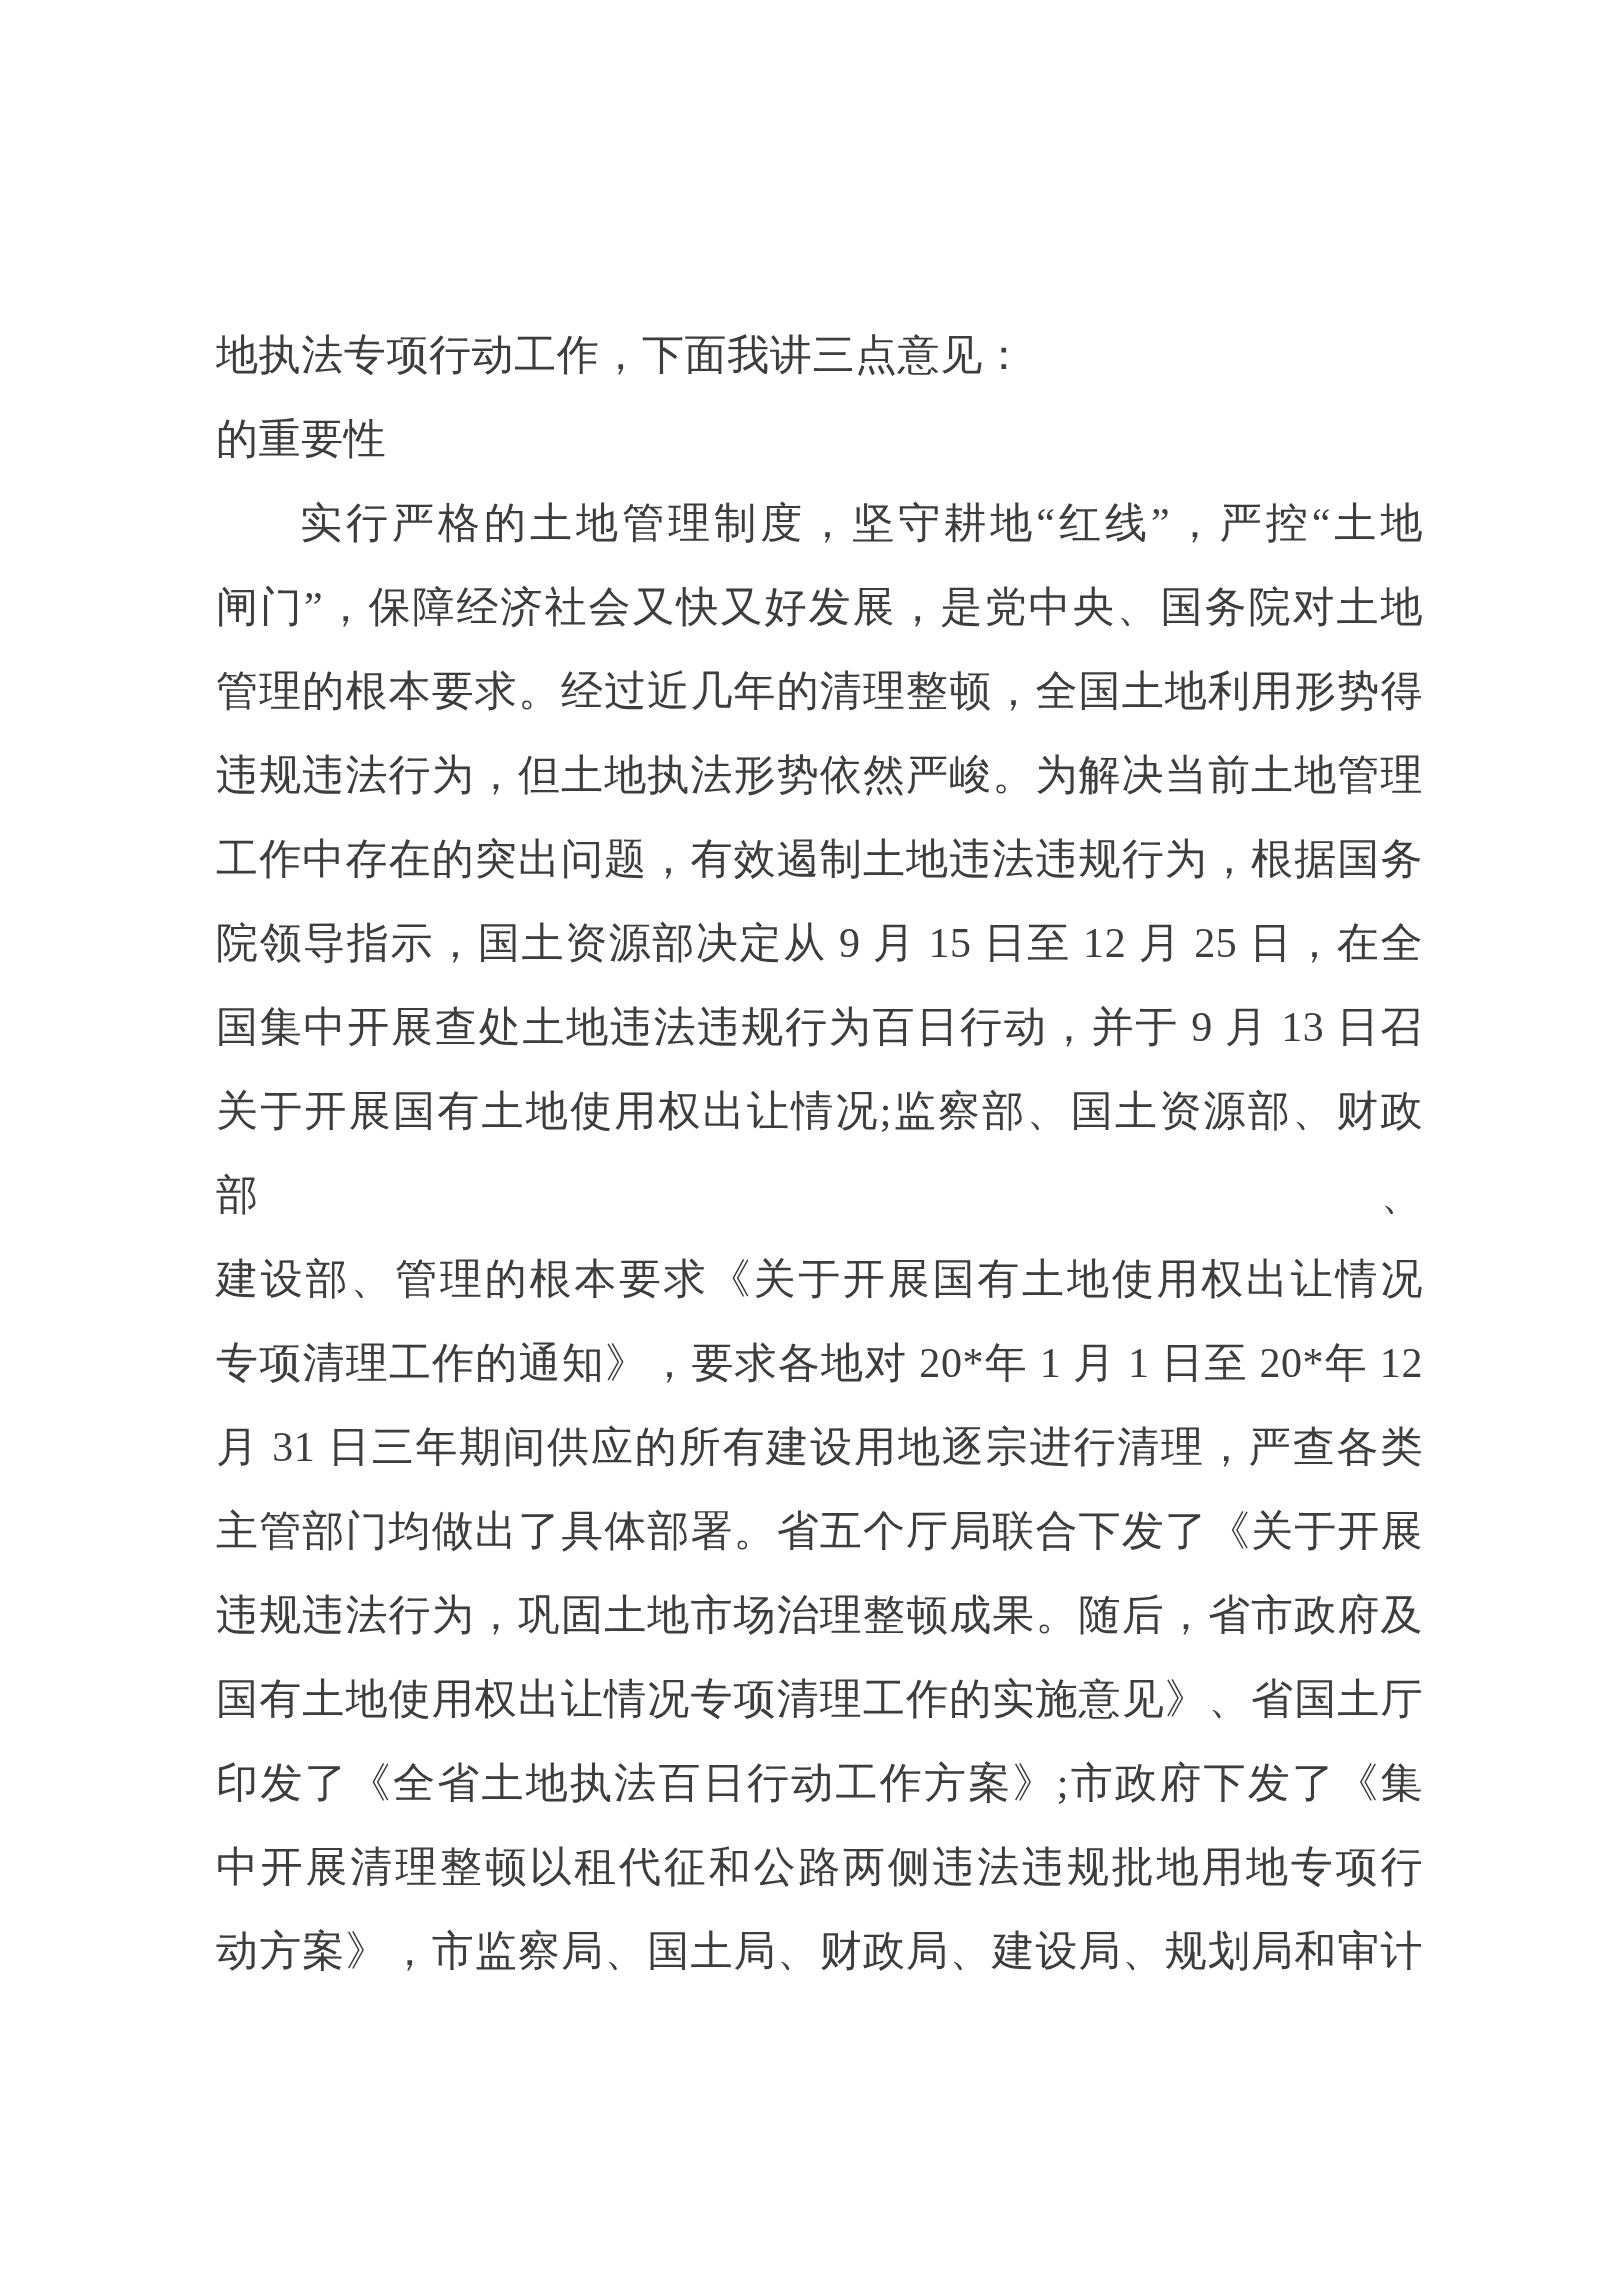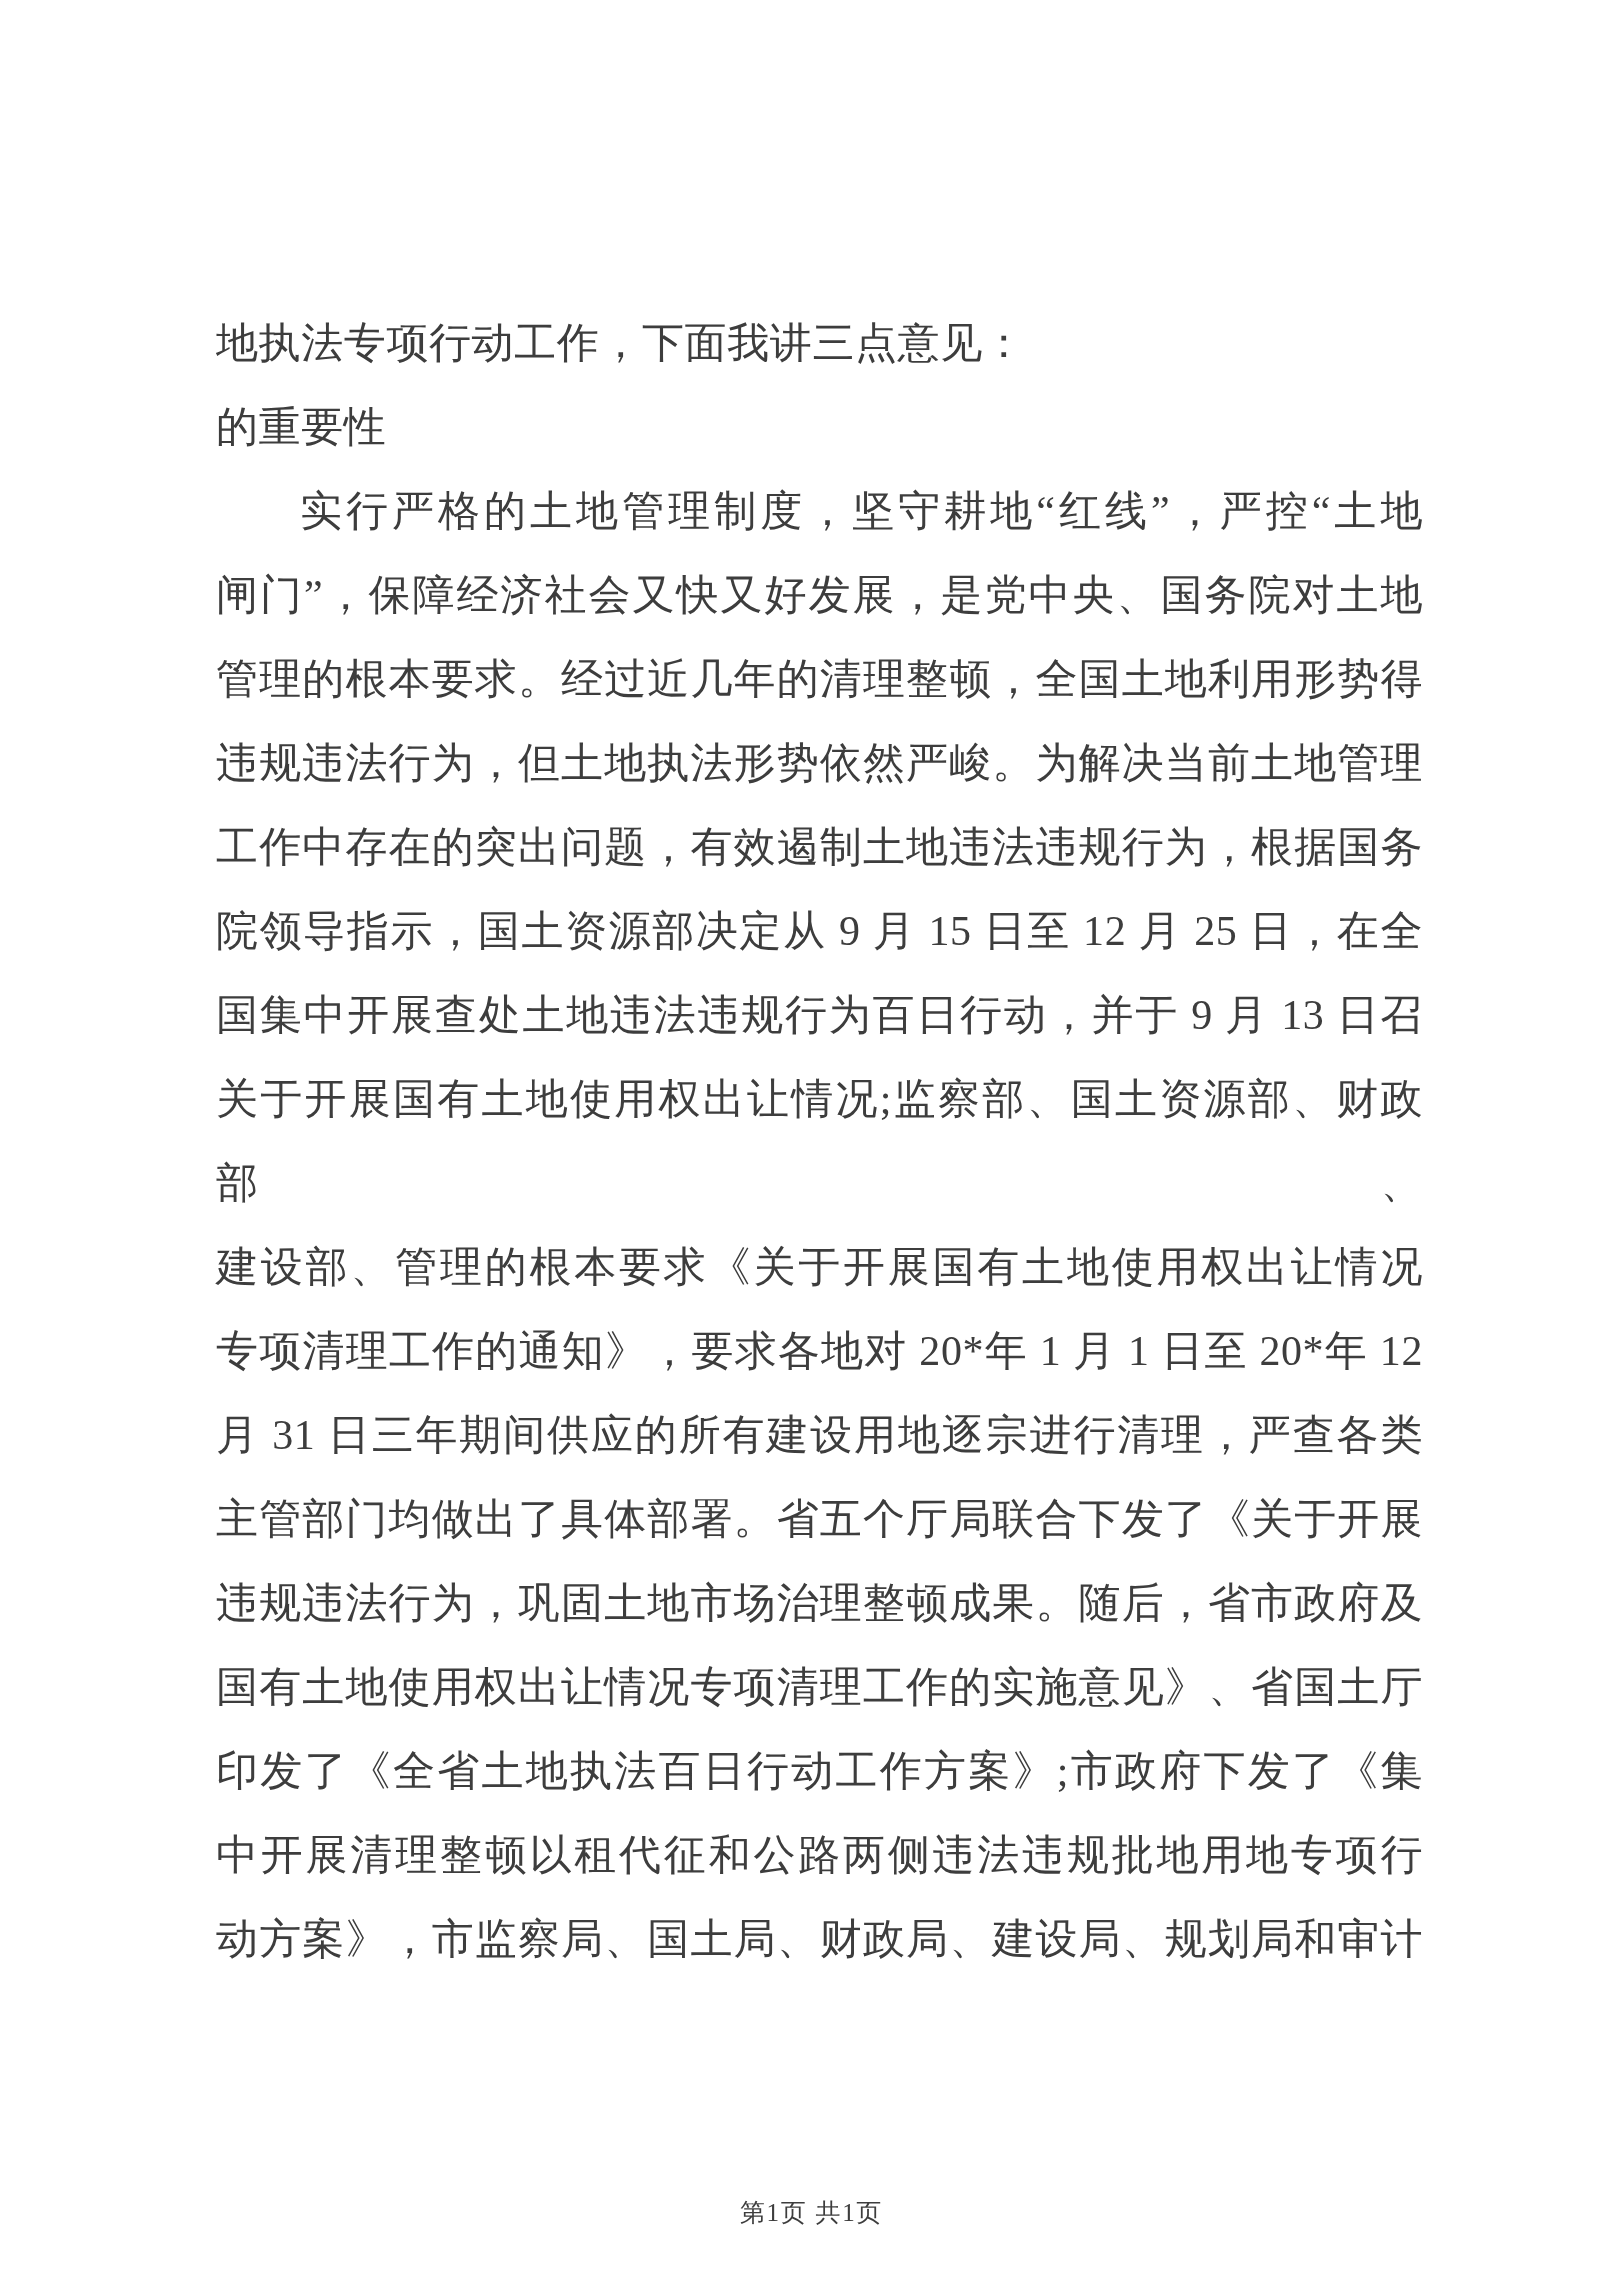--- a/index.html
+++ b/index.html
@@ -13,21 +13,21 @@
     height: 2295px;
     background: #ffffff;
     font-family: "Liberation Serif", serif;
     color: #3d3d3d;
     overflow: hidden;
   }
   .content {
     position: absolute;
     left: 216px;
     right: 200px;
-    top: 301px;
+    top: 313px;
   }
   .line {
     font-size: 42px;
     line-height: 84px;
     text-align: left;
     letter-spacing: 0.6px;
   }
   .line.fill {
     text-align: justify;
     text-align-last: justify;
@@ -64,15 +64,14 @@
     <div class="line fill">建设部、管理的根本要求《关于开展国有土地使用权出让情况</div>
     <div class="line fill">专项清理工作的通知》，要求各地对 20*年 1 月 1 日至 20*年 12</div>
     <div class="line fill">月 31 日三年期间供应的所有建设用地逐宗进行清理，严查各类</div>
     <div class="line fill">主管部门均做出了具体部署。省五个厅局联合下发了《关于开展</div>
     <div class="line fill">违规违法行为，巩固土地市场治理整顿成果。随后，省市政府及</div>
     <div class="line fill">国有土地使用权出让情况专项清理工作的实施意见》、省国土厅</div>
     <div class="line fill">印发了《全省土地执法百日行动工作方案》;市政府下发了《集</div>
     <div class="line fill">中开展清理整顿以租代征和公路两侧违法违规批地用地专项行</div>
     <div class="line fill">动方案》，市监察局、国土局、财政局、建设局、规划局和审计</div>
   </div>
-  <div class="footer">第1页 共1页</div>
 </div>
 
 
 </body></html>

